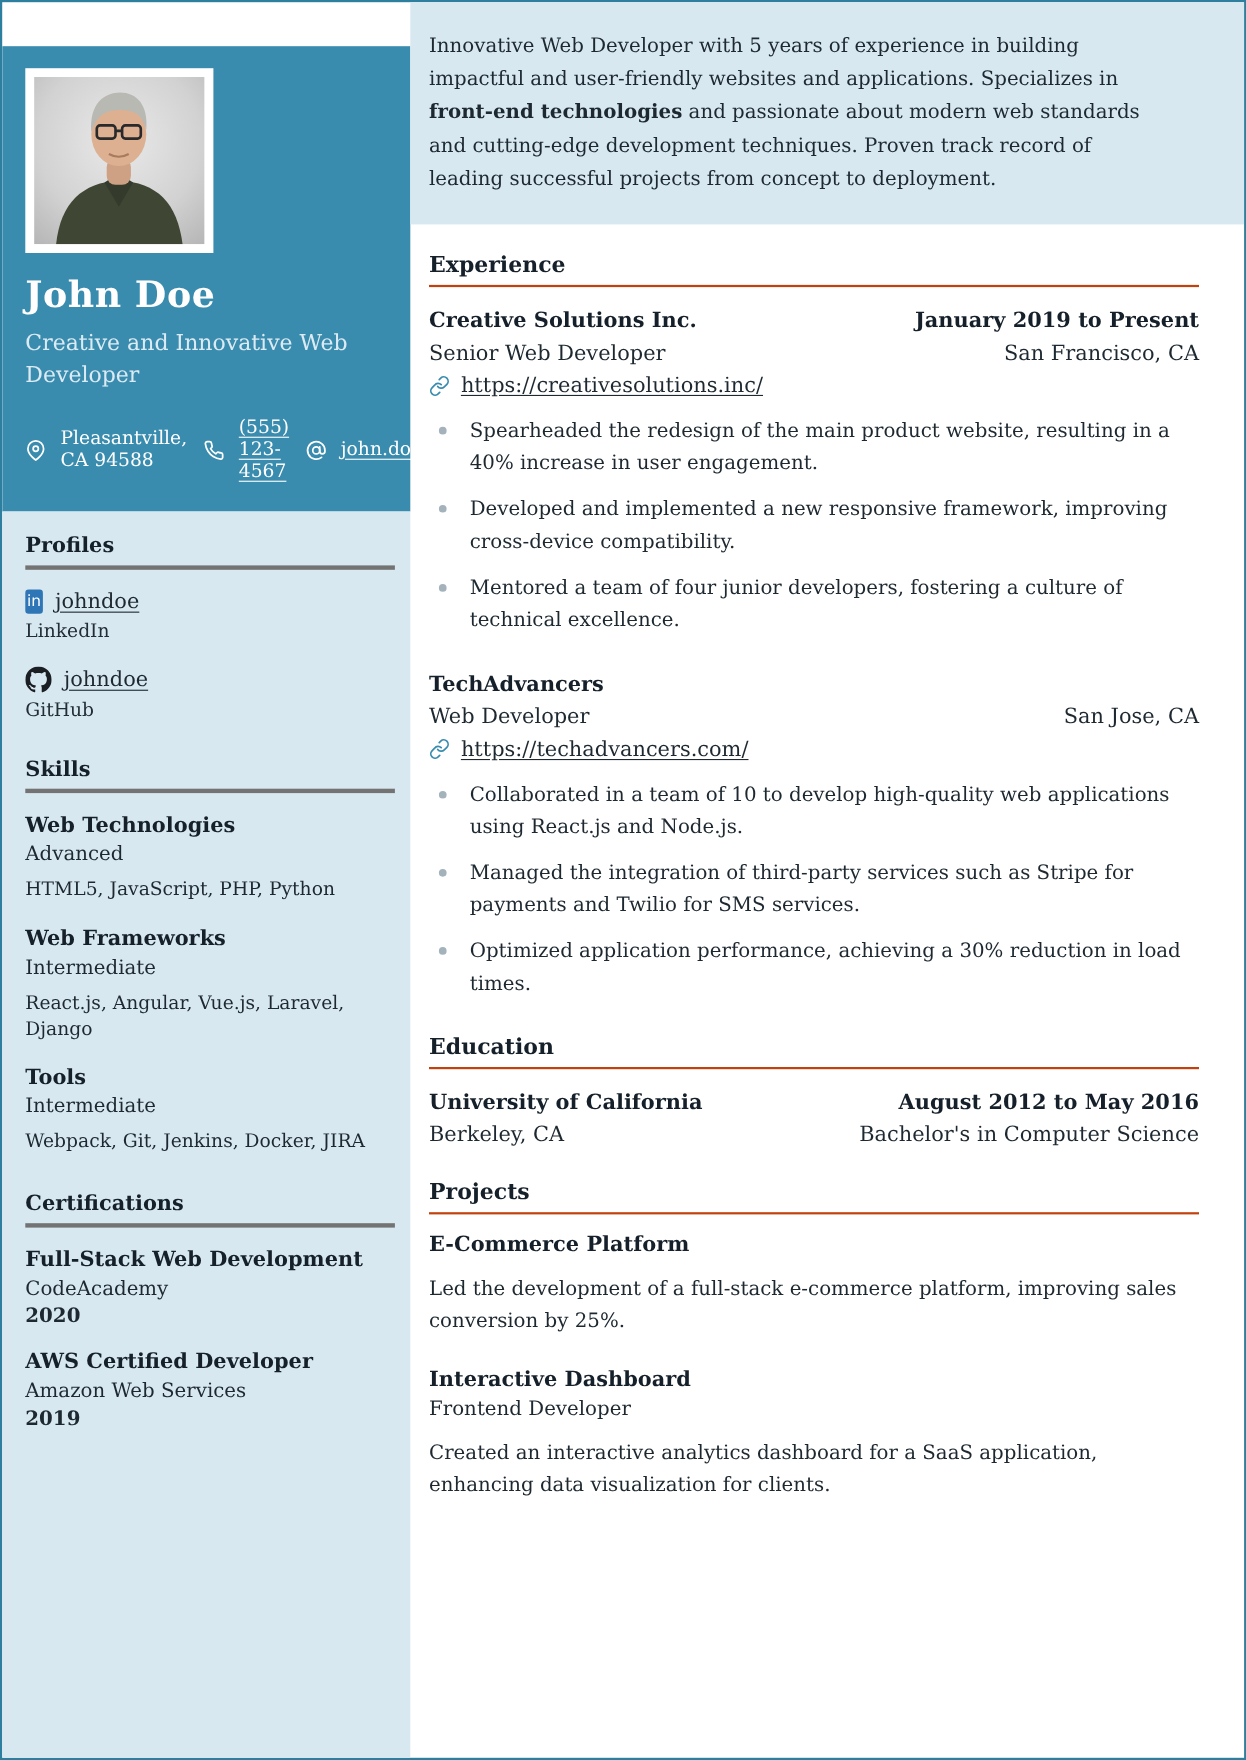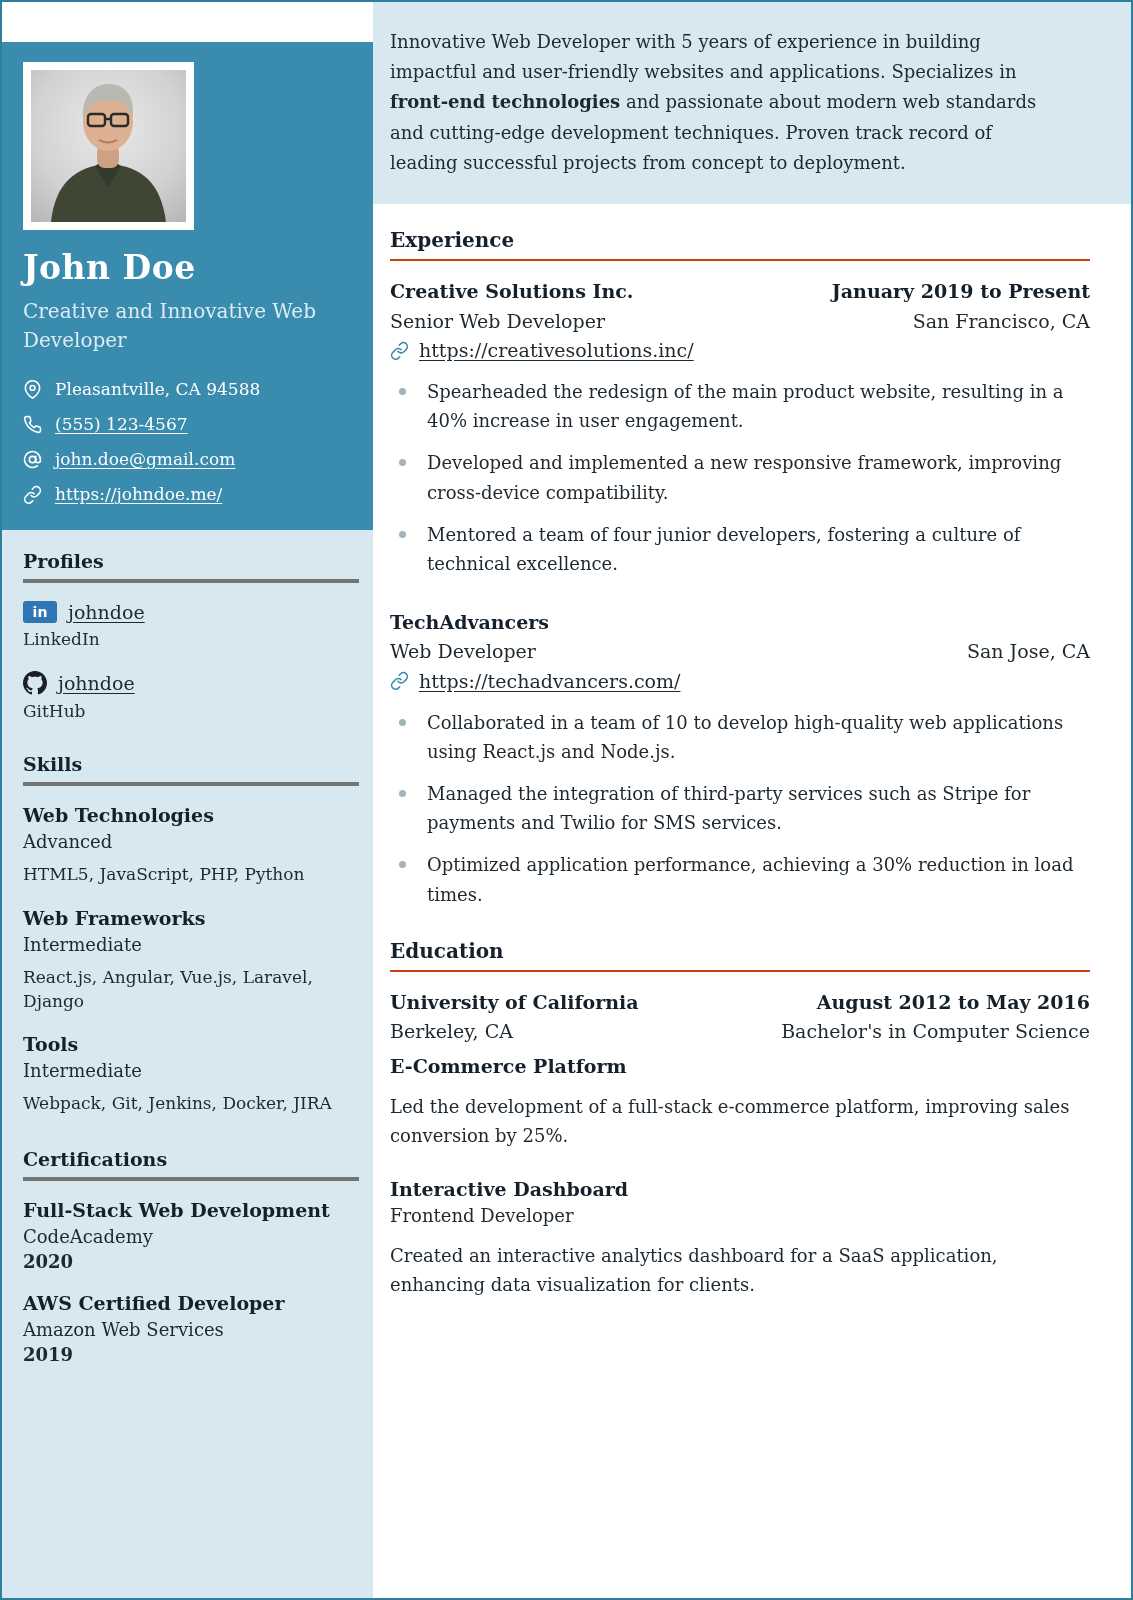--- a/index.html
+++ b/index.html
@@ -9,34 +9,34 @@
     font-family:"DejaVu Serif","Liberation Serif",serif;
     color:#1d2830;overflow:hidden;background:#fff;
   }
   
   .sidebar{width:371px;flex-shrink:0;display:flex;flex-direction:column;margin-top:40px;}
   .sidebar-top{background:#3a8caf;color:#fff;padding:20px 14px 26px 21px;}
   .photo-frame{width:155px;height:152px;background:#fff;padding:8px;}
   .photo-frame svg{display:block;}
   .name{font-size:33px;font-weight:700;margin:18px 0 10px 0;letter-spacing:.5px;}
   .subtitle{font-size:20px;line-height:1.45;color:#dcebf3;max-width:300px;}
-  .contacts{margin-top:24px;display:flex;flex-direction:column;gap:15px;font-size:17px;}
+  .contacts{margin-top:24px;display:flex;flex-direction:row;gap:15px;font-size:17px;}
   .contact-row{display:flex;align-items:center;gap:13px;}
   .contact-row svg{width:19px;height:19px;flex-shrink:0;}
   .white-link{color:#fff;text-decoration:underline;text-underline-offset:3px;cursor:pointer;}
   .plain{color:#fff;}
 
   .sidebar-bottom{background:#d7e8f0;flex:1;padding:20px 14px 0 21px;}
   .side-section{margin-bottom:32px;}
   .side-h2{font-size:19px;font-weight:700;color:#15202a;border-bottom:4px solid #737373;
            padding-bottom:7px;margin:0 0 18px 0;}
   .profile-entry{margin-bottom:22px;}
   .profile-row{display:flex;align-items:center;gap:11px;}
-  .linkedin-badge{width:34px;height:22px;border-radius:3px;background:#2e76b6;color:#fff;
-                  font-family:"DejaVu Sans","Liberation Sans",sans-serif;font-weight:700;
+  .linkedin-badge{width:16px;height:22px;border-radius:3px;background:#2e76b6;color:#fff;
+                  font-family:"DejaVu Sans","Liberation Sans",sans-serif;font-weight:400;
                   font-size:14px;display:flex;align-items:center;justify-content:center;flex-shrink:0;}
   .gh-icon{width:24px;height:24px;flex-shrink:0;}
   .dark-link{color:#1d2830;font-size:19px;text-decoration:underline;text-underline-offset:3px;cursor:pointer;text-align:right;}
   .network{font-size:17px;margin-top:6px;color:#222d35;}
   .skill-group{margin-bottom:20px;}
   .skill-name{font-size:19px;font-weight:700;color:#15202a;}
   .skill-level{font-size:18px;margin-top:5px;}
   .skill-keywords{font-size:17px;margin-top:11px;line-height:1.4;}
   .cert{margin-bottom:20px;}
   .cert-title{font-size:19px;font-weight:700;color:#15202a;}
@@ -248,20 +248,21 @@
         <div class="pair-row">
           <span class="b">University of California</span>
           <span class="b">August 2012 to May 2016</span>
         </div>
         <div class="pair-row">
           <span>Berkeley, CA</span>
           <span>Bachelor's in Computer Science</span>
         </div>
       </div>
 
+      <h2 class="main-h2">Projects</h2>
       <div class="project">
         <div class="project-name">E-Commerce Platform</div>
         <div class="project-desc">Led the development of a full-stack e-commerce platform, improving sales conversion by 25%.</div>
       </div>
       <div class="project">
         <div class="project-name">Interactive Dashboard</div>
         <div class="project-role">Frontend Developer</div>
         <div class="project-desc">Created an interactive analytics dashboard for a SaaS application, enhancing data visualization for clients.</div>
       </div>
     </div>

